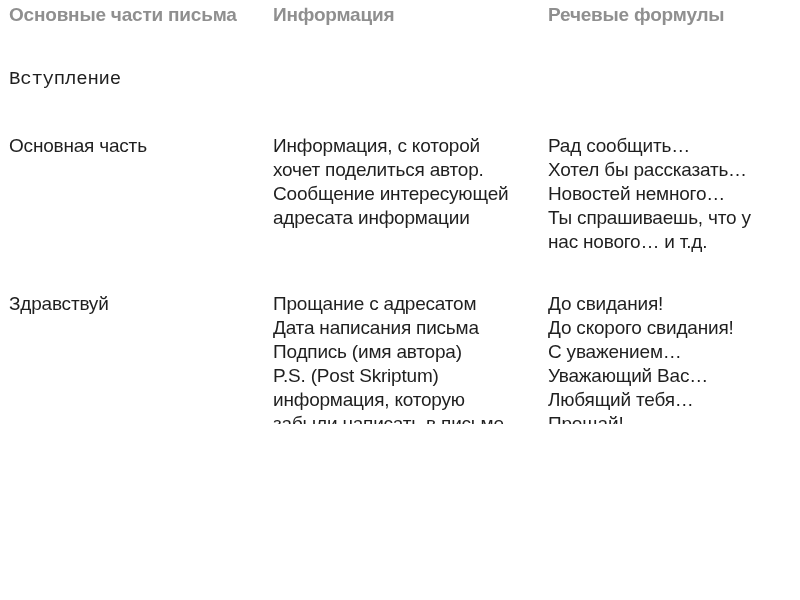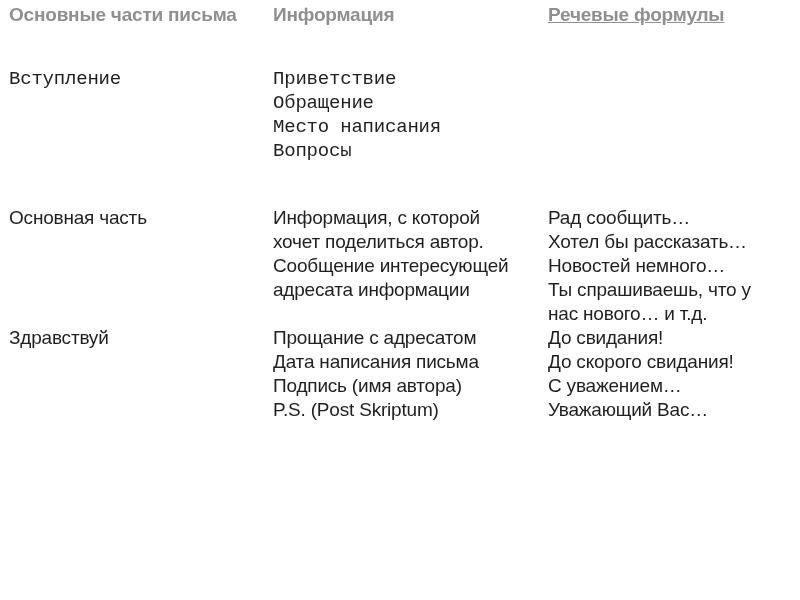--- a/index.html
+++ b/index.html
@@ -19,21 +19,21 @@
   .tbl {
     padding: 3px 0 0 9px;
   }
   .row {
     display: grid;
     grid-template-columns: 264px 275px auto;
     align-items: start;
   }
   .row-header { margin-bottom: 40px; }
   .row-1 { margin-bottom: 43px; font-family: Liberation Mono, monospace; }
-  .row-2 { }
+  .row-2 { margin-bottom: 38px; }
   .cell {
     font-size: 19px;
     line-height: 24px;
     letter-spacing: -0.2px;
     white-space: pre-line;
   }
   .hdr {
     font-weight: bold;
     color: #8f8f8f;
   }
@@ -48,29 +48,25 @@
 </style>
 </head>
 <body>
 
 <div class="page" style="background: rgb(255, 255, 255); color: rgb(31, 31, 31);">
   <div class="tbl">
 
     <div class="row row-header">
       <div class="cell hdr" style="color: rgb(143, 143, 143);">Основные части письма</div>
       <div class="cell hdr" style="color: rgb(143, 143, 143);">Информация</div>
-      <div class="cell hdr" style="color: rgb(143, 143, 143); text-decoration: underline;">Речевые формулы</div>
+      <div class="cell hdr" style="color: rgb(143, 143, 143);">Речевые формулы</div>
     </div>
 
     <div class="row row-1">
       <div class="cell">Вступление</div>
-      <div class="cell">Приветствие
-Обращение
-Место написания
-Вопросы</div>
     </div>
 
     <div class="row row-2">
       <div class="cell">Основная часть</div>
       <div class="cell">Информация, с которой
 хочет поделиться автор.
 Сообщение интересующей
 адресата информации</div>
       <div class="cell">Рад сообщить…
 Хотел бы рассказать…

